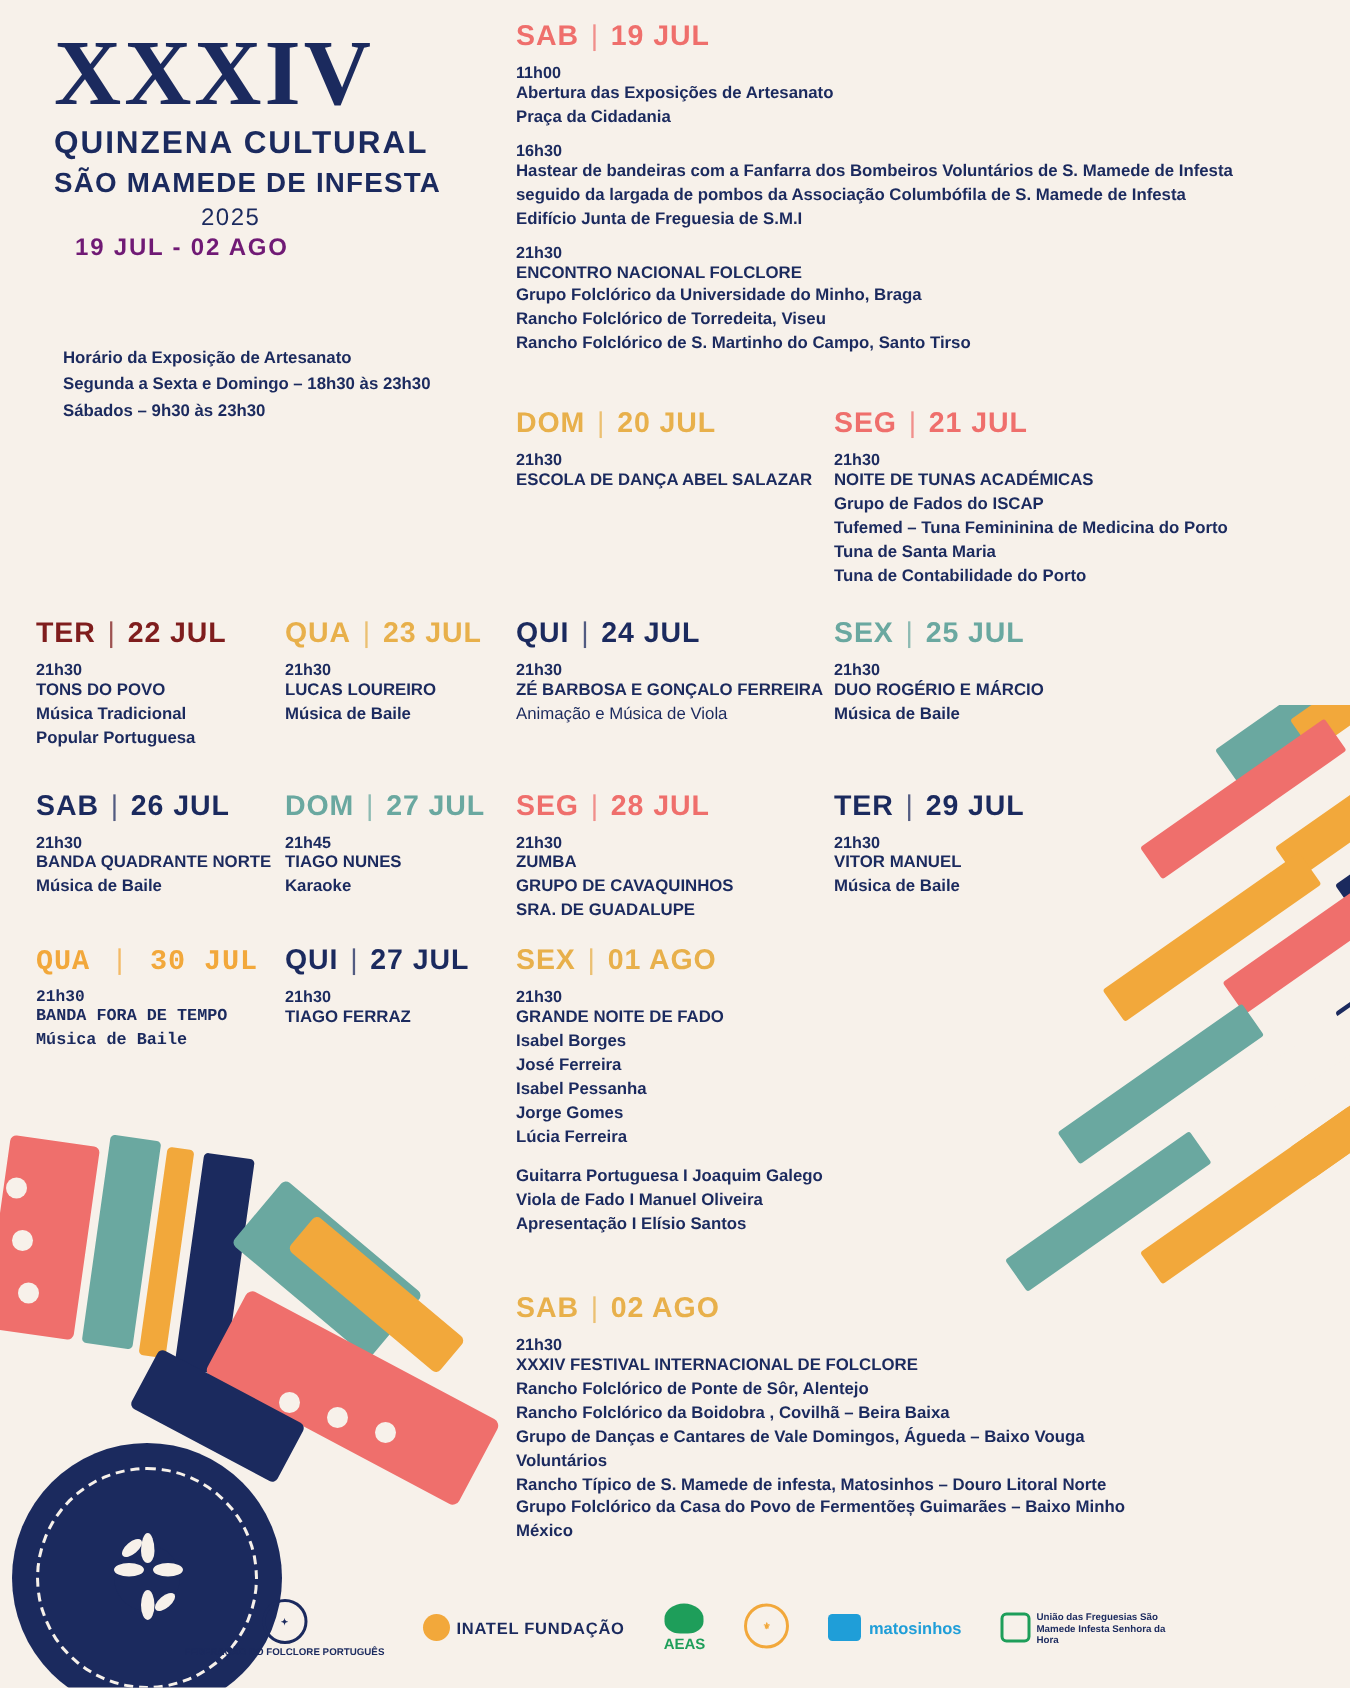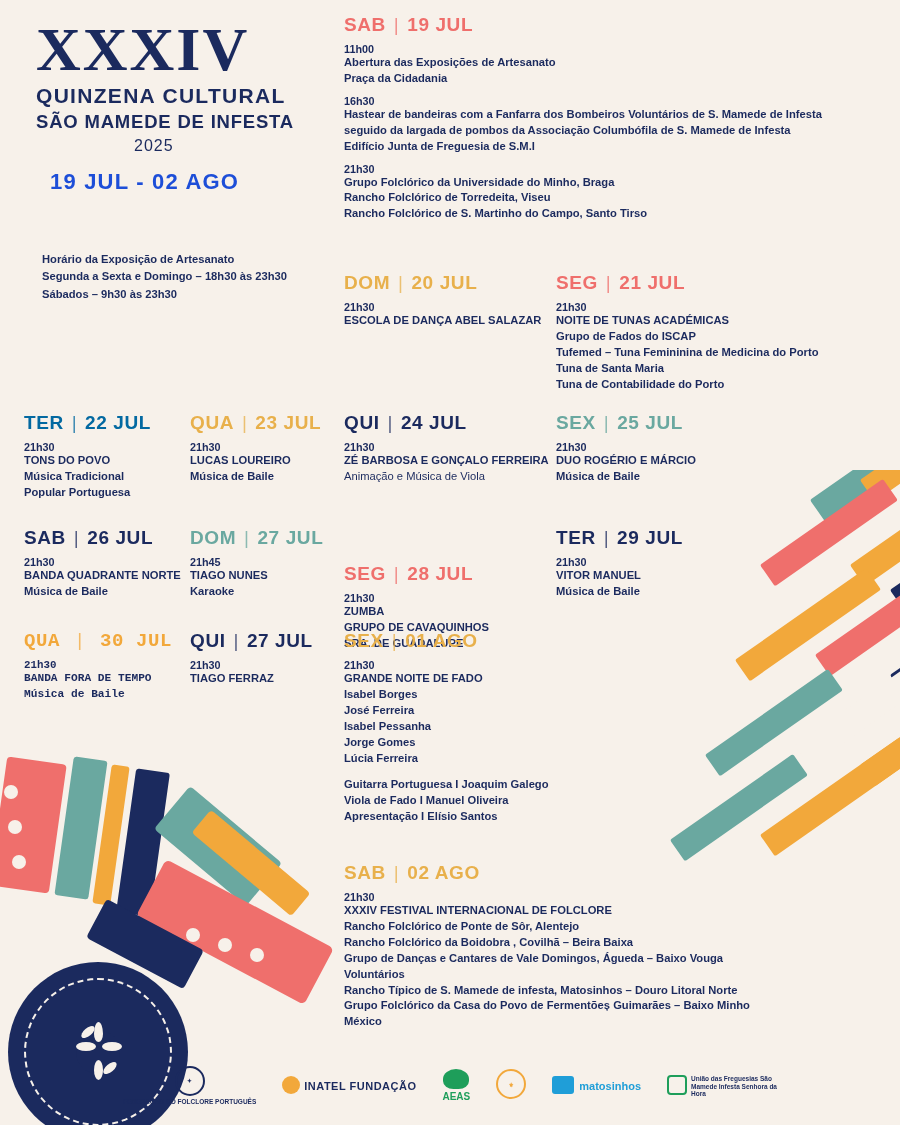--- a/index.html
+++ b/index.html
@@ -34,22 +34,22 @@
     color:#1b2a5e; margin-left:12px;
   }
   .title-sub2 {
     font-weight: bold; font-size: 18.5px; letter-spacing: 0.8px;
     color:#1b2a5e; margin-left:12px; margin-top:3px;
   }
   .title-year {
     font-size: 16px; color:#1b2a5e; margin-left:110px; margin-top:4px; letter-spacing:1px;
   }
   .title-dates {
-    font-weight: bold; font-size: 22px; color:#1d4ed8;
-    margin-left:26px; margin-top:14px; letter-spacing:1.2px;
+    font-weight: bold; font-size: 16px; color:#701a75;
+    margin-left:26px; margin-top:2px; letter-spacing:1.2px;
   }
   .hours { margin-left:18px; margin-top:56px; font-size:11.2px; font-weight:bold; line-height:1.55; }
 
   
   .day { position:absolute; }
   .day-head { font-size:19px; font-weight:bold; letter-spacing:0.6px; margin-bottom:7px; }
   .day-head .dw { font-weight:bold; }
   .day-head .sep { font-weight:normal; opacity:.75; padding:0 2px; }
   .ev-time { font-size:10.8px; font-weight:bold; color:#1b2a5e; margin-top:8px; }
   .ev-time:first-child { margin-top:0; }
@@ -129,41 +129,42 @@
   <div class="day" style="left:344px;top:14px;width:540px;">
       <div class="day-head" style="color: rgb(239, 111, 108);"><span class="dw">SAB</span><span class="sep"> | </span><span>19 JUL</span></div>
       <div class="ev-time first" style="margin-top: 0px;">11h00</div>
       <div class="ev-strong">Abertura das Exposições de Artesanato</div>
       <div class="ev-strong">Praça da Cidadania</div>
       <div class="ev-time">16h30</div>
       <div class="ev-strong">Hastear de bandeiras com a Fanfarra dos Bombeiros Voluntários de S. Mamede de Infesta</div>
       <div class="ev-strong">seguido da largada de pombos da Associação Columbófila de S. Mamede de Infesta</div>
       <div class="ev-strong">Edifício Junta de Freguesia de S.M.I</div>
       <div class="ev-time">21h30</div>
+      <div class="ev-strong">ENCONTRO NACIONAL FOLCLORE</div>
       <div class="ev-strong">Grupo Folclórico da Universidade do Minho, Braga</div>
       <div class="ev-strong">Rancho Folclórico de Torredeita, Viseu</div>
       <div class="ev-strong">Rancho Folclórico de S. Martinho do Campo, Santo Tirso</div>
     </div>
   <div class="day" style="left:344px;top:272px;width:200px;">
       <div class="day-head" style="color: rgb(232, 176, 75);"><span class="dw">DOM</span><span class="sep"> | </span><span>20 JUL</span></div>
       <div class="ev-time first" style="margin-top: 0px;">21h30</div>
       <div class="ev-strong">ESCOLA DE DANÇA ABEL SALAZAR</div>
     </div>
   <div class="day" style="left:556px;top:272px;width:330px;">
       <div class="day-head" style="color: rgb(239, 111, 108);"><span class="dw">SEG</span><span class="sep"> | </span><span>21 JUL</span></div>
       <div class="ev-time first" style="margin-top: 0px;">21h30</div>
       <div class="ev-strong">NOITE DE TUNAS ACADÉMICAS</div>
       <div class="ev-strong">Grupo de Fados do ISCAP</div>
       <div class="ev-strong">Tufemed – Tuna Femininina de Medicina do Porto</div>
       <div class="ev-strong">Tuna de Santa Maria</div>
       <div class="ev-strong">Tuna de Contabilidade do Porto</div>
     </div>
 
   <div class="day" style="left:24px;top:412px;width:160px;">
-      <div class="day-head" style="color: #0369a1;"><span class="dw">TER</span><span class="sep"> | </span><span>22 JUL</span></div>
+      <div class="day-head" style="color: #7f1d1d;"><span class="dw">TER</span><span class="sep"> | </span><span>22 JUL</span></div>
       <div class="ev-time first" style="margin-top: 0px;">21h30</div>
       <div class="ev-strong">TONS DO POVO</div>
       <div class="ev-strong">Música Tradicional</div>
       <div class="ev-strong">Popular Portuguesa</div>
     </div>
   <div class="day" style="left:190px;top:412px;width:150px;">
       <div class="day-head" style="color: rgb(232, 176, 75);"><span class="dw">QUA</span><span class="sep"> | </span><span>23 JUL</span></div>
       <div class="ev-time first" style="margin-top: 0px;">21h30</div>
       <div class="ev-strong">LUCAS LOUREIRO</div>
       <div class="ev-strong">Música de Baile</div>
@@ -186,21 +187,21 @@
       <div class="ev-time first" style="margin-top: 0px;">21h30</div>
       <div class="ev-strong">BANDA QUADRANTE NORTE</div>
       <div class="ev-strong">Música de Baile</div>
     </div>
   <div class="day" style="left:190px;top:527px;width:150px;">
       <div class="day-head" style="color: rgb(106, 168, 160);"><span class="dw">DOM</span><span class="sep"> | </span><span>27 JUL</span></div>
       <div class="ev-time first" style="margin-top: 0px;">21h45</div>
       <div class="ev-strong">TIAGO NUNES</div>
       <div class="ev-strong">Karaoke</div>
     </div>
-  <div class="day" style="left:344px;top:527px;width:210px;margin-top:36px;">
+  <div class="day" style="left:344px;top:527px;width:210px;">
       <div class="day-head" style="color: rgb(239, 111, 108);"><span class="dw">SEG</span><span class="sep"> | </span><span>28 JUL</span></div>
       <div class="ev-time first" style="margin-top: 0px;">21h30</div>
       <div class="ev-strong">ZUMBA</div>
       <div class="ev-strong">GRUPO DE CAVAQUINHOS</div>
       <div class="ev-strong">SRA. DE GUADALUPE</div>
     </div>
   <div class="day" style="left:556px;top:527px;width:210px;">
       <div class="day-head" style="color: rgb(27, 42, 94);"><span class="dw">TER</span><span class="sep"> | </span><span>29 JUL</span></div>
       <div class="ev-time first" style="margin-top: 0px;">21h30</div>
       <div class="ev-strong">VITOR MANUEL</div>

